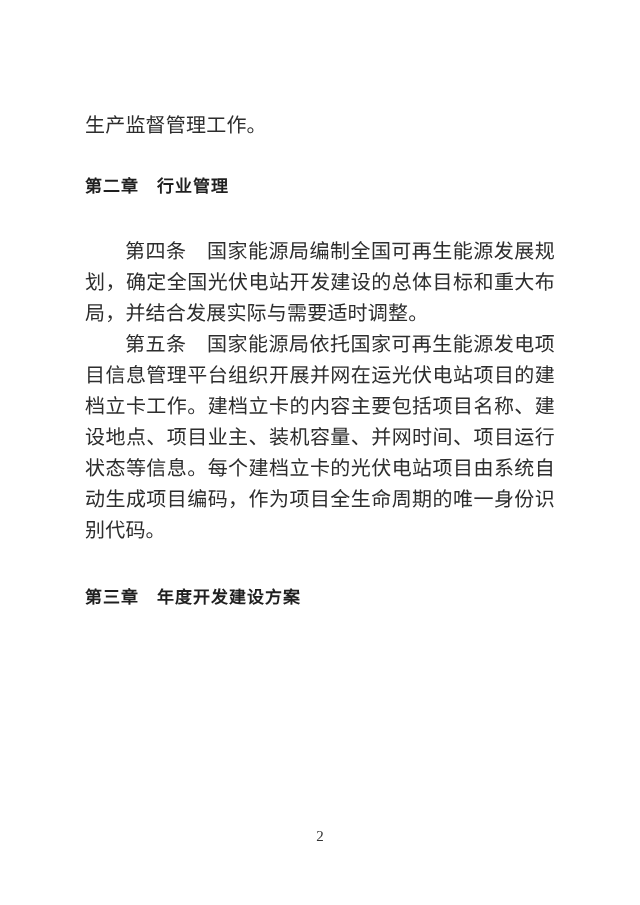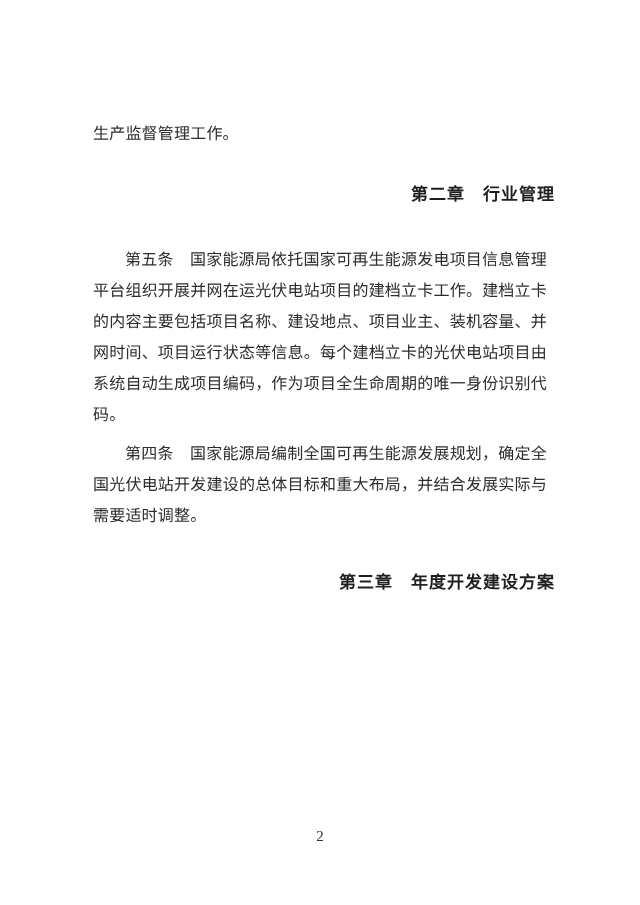--- a/index.html
+++ b/index.html
@@ -16,38 +16,38 @@
     font-family: "Liberation Serif", "DejaVu Serif", serif;
     color: #2d2d2d;
   }
   .content {
     position: absolute;
     top: 110px;
     left: 85px;
     width: 470px;
   }
   .body-text {
-    margin: 8px;
-    font-size: 16px;
+    margin: 0;
+    font-size: 20px;
     line-height: 31px;
     text-align: justify;
     text-justify: inter-ideograph;
     text-indent: 2em;
     letter-spacing: 0.2px;
   }
   .no-indent {
     text-indent: 0;
   }
   .chapter-heading {
     margin: 30px 0 34px 0;
     font-family: "Liberation Sans", "DejaVu Sans", sans-serif;
     font-size: 17px;
     font-weight: bold;
     color: #1f1f1f;
-    text-align: right;
+    text-align: left;
     text-indent: 0;
     line-height: 31px;
     letter-spacing: 1px;
   }
   .chapter-heading.second {
     margin: 36px 0 36px 0;
     font-family: Liberation Serif, serif;
   }
   .page-number {
     position: absolute;
@@ -63,23 +63,23 @@
 </head>
 <body>
 
 <div class="page">
   <div class="content">
 
     <p class="body-text no-indent">生产监督管理工作。</p>
 
     <h2 class="chapter-heading">第二章　行业管理</h2>
 
+    <p class="body-text">第四条　国家能源局编制全国可再生能源发展规划，确定全国光伏电站开发建设的总体目标和重大布局，并结合发展实际与需要适时调整。</p>
+
     <p class="body-text">第五条　国家能源局依托国家可再生能源发电项目信息管理平台组织开展并网在运光伏电站项目的建档立卡工作。建档立卡的内容主要包括项目名称、建设地点、项目业主、装机容量、并网时间、项目运行状态等信息。每个建档立卡的光伏电站项目由系统自动生成项目编码，作为项目全生命周期的唯一身份识别代码。</p>
-
-    <p class="body-text">第四条　国家能源局编制全国可再生能源发展规划，确定全国光伏电站开发建设的总体目标和重大布局，并结合发展实际与需要适时调整。</p>
 
 
     <h2 class="chapter-heading second">第三章　年度开发建设方案</h2>
 
 
   </div>
 
   <div class="page-number">2</div>
 </div>
 

